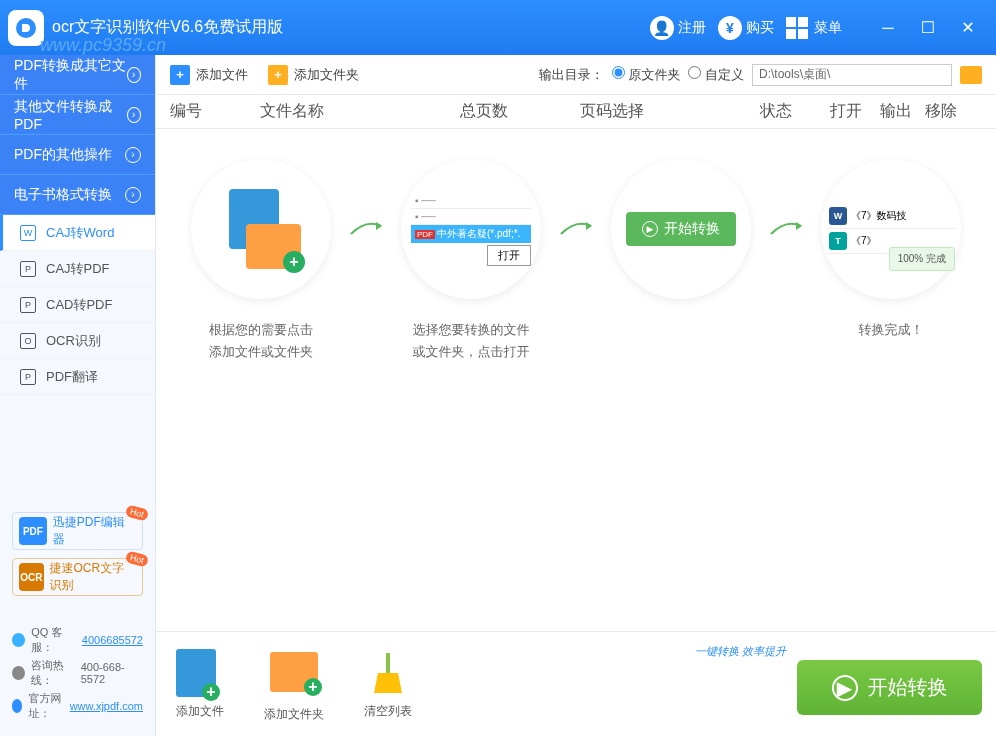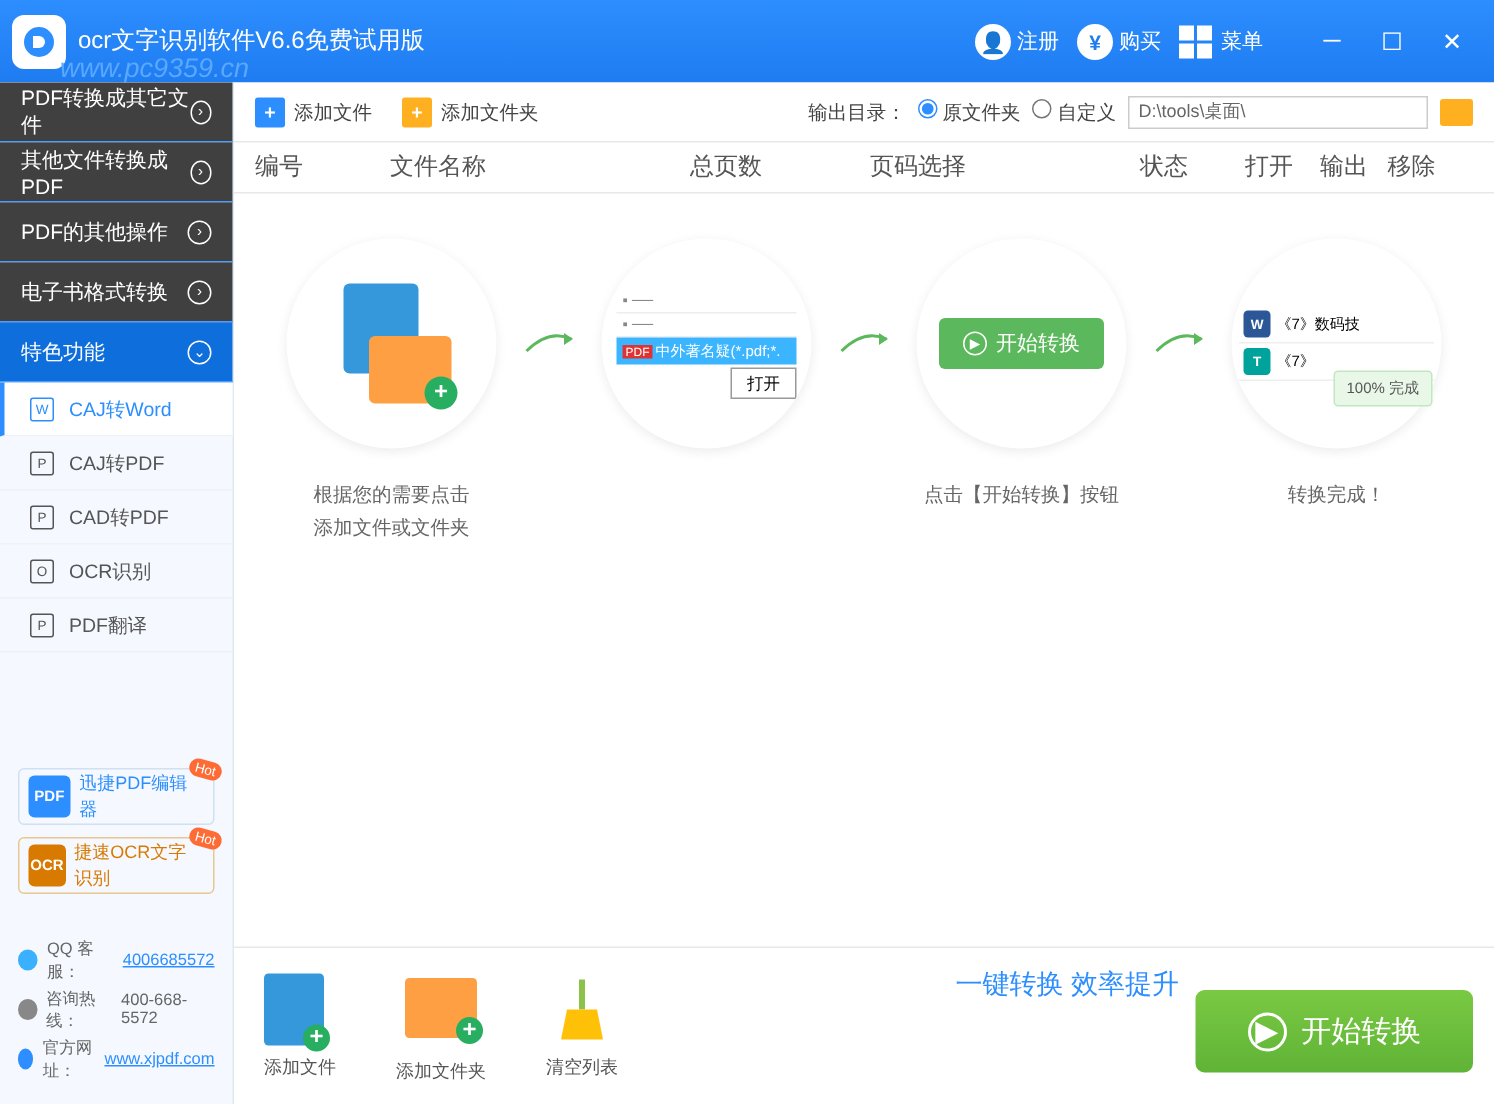--- a/index.html
+++ b/index.html
@@ -12,21 +12,21 @@
 .titlebar .spacer { flex: 1; }
 .title-btn { display: flex; align-items: center; margin: 0 6px; cursor: pointer; font-size: 14px; }
 .title-btn .circ { width: 24px; height: 24px; background: #fff; border-radius: 50%; display: flex; align-items: center; justify-content: center; color: #1e7cf0; font-weight: bold; margin-right: 4px; font-size: 14px; }
 .menu-grid { display: grid; grid-template-columns: 10px 10px; grid-template-rows: 10px 10px; gap: 2px; margin-right: 6px; }
 .menu-grid span { background: #fff; }
 .win-controls { display: flex; margin-left: 20px; }
 .win-btn { width: 40px; height: 30px; display: flex; align-items: center; justify-content: center; cursor: pointer; font-size: 16px; }
 
 .body-row { display: flex; height: 681px; }
 .sidebar { width: 210px; background: #f5f9ff; display: flex; flex-direction: column; border-right: 1px solid #e0e8f0; }
-.side-section { height: 40px; background: #404040; color: #fff; display: flex; align-items: center; padding: 0 14px; font-size: 14px; cursor: pointer; border-bottom: 1px solid #4a9eff; }
+.side-section { height: 40px; background: #3b82f6; color: #fff; display: flex; align-items: center; padding: 0 14px; font-size: 14px; cursor: pointer; border-bottom: 1px solid #4a9eff; }
 .side-section.active { background: #0e6edb; }
 .side-section .chev { margin-left: auto; width: 16px; height: 16px; border: 1.5px solid #fff; border-radius: 50%; display: flex; align-items: center; justify-content: center; font-size: 10px; }
 .sub-item { height: 36px; display: flex; align-items: center; padding: 0 20px; font-size: 13px; color: #555; cursor: pointer; border-bottom: 1px solid #eef2f8; }
 .sub-item.active { background: #fff; color: #2d8eff; border-left: 3px solid #2d8eff; padding-left: 17px; }
 .sub-item .ic { width: 16px; height: 16px; margin-right: 10px; display: inline-flex; align-items: center; justify-content: center; border: 1px solid currentColor; font-size: 9px; border-radius: 2px; }
 
 .promo { margin-top: auto; padding: 10px 12px; }
 .promo-box { height: 38px; border: 1px solid #d0e0f0; border-radius: 4px; display: flex; align-items: center; padding: 0 6px; margin-bottom: 8px; position: relative; cursor: pointer; font-size: 12px; color: #2d8eff; }
 .promo-box.ocr { color: #d97a00; border-color: #e8c890; }
 .promo-box .pic { width: 28px; height: 28px; border-radius: 4px; margin-right: 6px; display: flex; align-items: center; justify-content: center; color: #fff; font-size: 10px; font-weight: bold; }
@@ -79,21 +79,21 @@
 
 .result-list { width: 130px; font-size: 10px; text-align: left; }
 .result-row { display: flex; align-items: center; padding: 3px; border-bottom: 1px solid #eee; gap: 4px; }
 .result-row .ric { width: 18px; height: 18px; border-radius: 3px; display: flex; align-items: center; justify-content: center; color: #fff; font-size: 9px; font-weight: bold; }
 .done-pop { position: absolute; right: 6px; bottom: 28px; background: #e8f7e8; border: 1px solid #c0e8c0; padding: 4px 8px; font-size: 10px; color: #555; border-radius: 3px; }
 
 .bottom-bar { height: 105px; border-top: 1px solid #e8e8e8; display: flex; align-items: center; padding: 0 20px; position: relative; }
 .bbtn { text-align: center; margin-right: 40px; cursor: pointer; }
 .bbtn .bic { width: 48px; height: 48px; margin: 0 auto 6px; position: relative; }
 .bbtn .lbl { font-size: 12px; color: #555; }
-.slogan { position: absolute; right: 210px; top: 12px; font-size: 18px; color: #2d8eff; }
+.slogan { position: absolute; right: 210px; top: 12px; font-size: 11px; color: #2d8eff; font-style: italic; }
 .big-start { position: absolute; right: 14px; top: 28px; width: 185px; height: 55px; background: linear-gradient(to bottom, #7ac943, #5fb336); border-radius: 6px; color: #fff; font-size: 20px; display: flex; align-items: center; justify-content: center; gap: 10px; cursor: pointer; font-weight: 500; }
 .big-start .pc { width: 26px; height: 26px; border: 2px solid #fff; border-radius: 50%; display: flex; align-items: center; justify-content: center; }
 </style>
 </head>
 <body>
 
 <div class="titlebar">
   <div class="logo">
     <svg width="24" height="24" viewBox="0 0 24 24">
         <circle cx="12" cy="12" r="10" fill="#2d8eff"></circle>
@@ -137,24 +137,20 @@
       <span>其他文件转换成PDF</span>
       <span class="chev">›</span>
     </div>
     <div class="side-section">
       <span>PDF的其他操作</span>
       <span class="chev">›</span>
     </div>
     <div class="side-section">
       <span>电子书格式转换</span>
       <span class="chev">›</span>
-    </div>
-    <div class="side-section active">
-      <span>特色功能</span>
-      <span class="chev">⌄</span>
     </div>
     <div class="sub-item active">
       <span class="ic">W</span>
       <span>CAJ转Word</span>
     </div>
     <div class="sub-item">
       <span class="ic">P</span>
       <span>CAJ转PDF</span>
     </div>
     <div class="sub-item">
@@ -252,35 +248,36 @@
             </svg></div>
         <div class="step">
           <div class="step-ill">
             <div class="file-list-mini">
               <div class="file-mini-row">▪ ──</div>
                 <div class="file-mini-row">▪ ──</div>
               <div class="file-mini-bar"><span style="background:#d33;padding:0 2px;margin-right:2px;font-size:8px">PDF</span><span>中外著名疑(*.pdf;*.</span></div>
               <div style="text-align:right"><span class="open-mini">打开</span></div>
             </div>
           </div>
+          <div class="step-txt">
+              <div>选择您要转换的文件</div>
+              <div>或文件夹，点击打开</div>
+            </div>
         </div>
         <div class="arrow"><svg viewBox="0 0 40 30">
               <path d="M5 20 Q20 5 35 12" stroke="#5cb85c" stroke-width="2" fill="none"></path>
               <path d="M30 8 L36 12 L30 16" fill="#5cb85c"></path>
             </svg></div>
         <div class="step">
           <div class="step-ill">
             <div class="start-btn-mini">
                 <span class="play-ic">▶</span>
                 <span>开始转换</span>
               </div>
           </div>
-          <div class="step-txt">
-              <div>点击【开始转换】按钮</div>
-            </div>
         </div>
         <div class="arrow"><svg viewBox="0 0 40 30">
               <path d="M5 20 Q20 5 35 12" stroke="#5cb85c" stroke-width="2" fill="none"></path>
               <path d="M30 8 L36 12 L30 16" fill="#5cb85c"></path>
             </svg></div>
         <div class="step">
           <div class="step-ill" style="overflow:visible">
             <div class="result-list">
               <div class="result-row">
                   <span class="ric" style="background:#2b5797">W</span>

